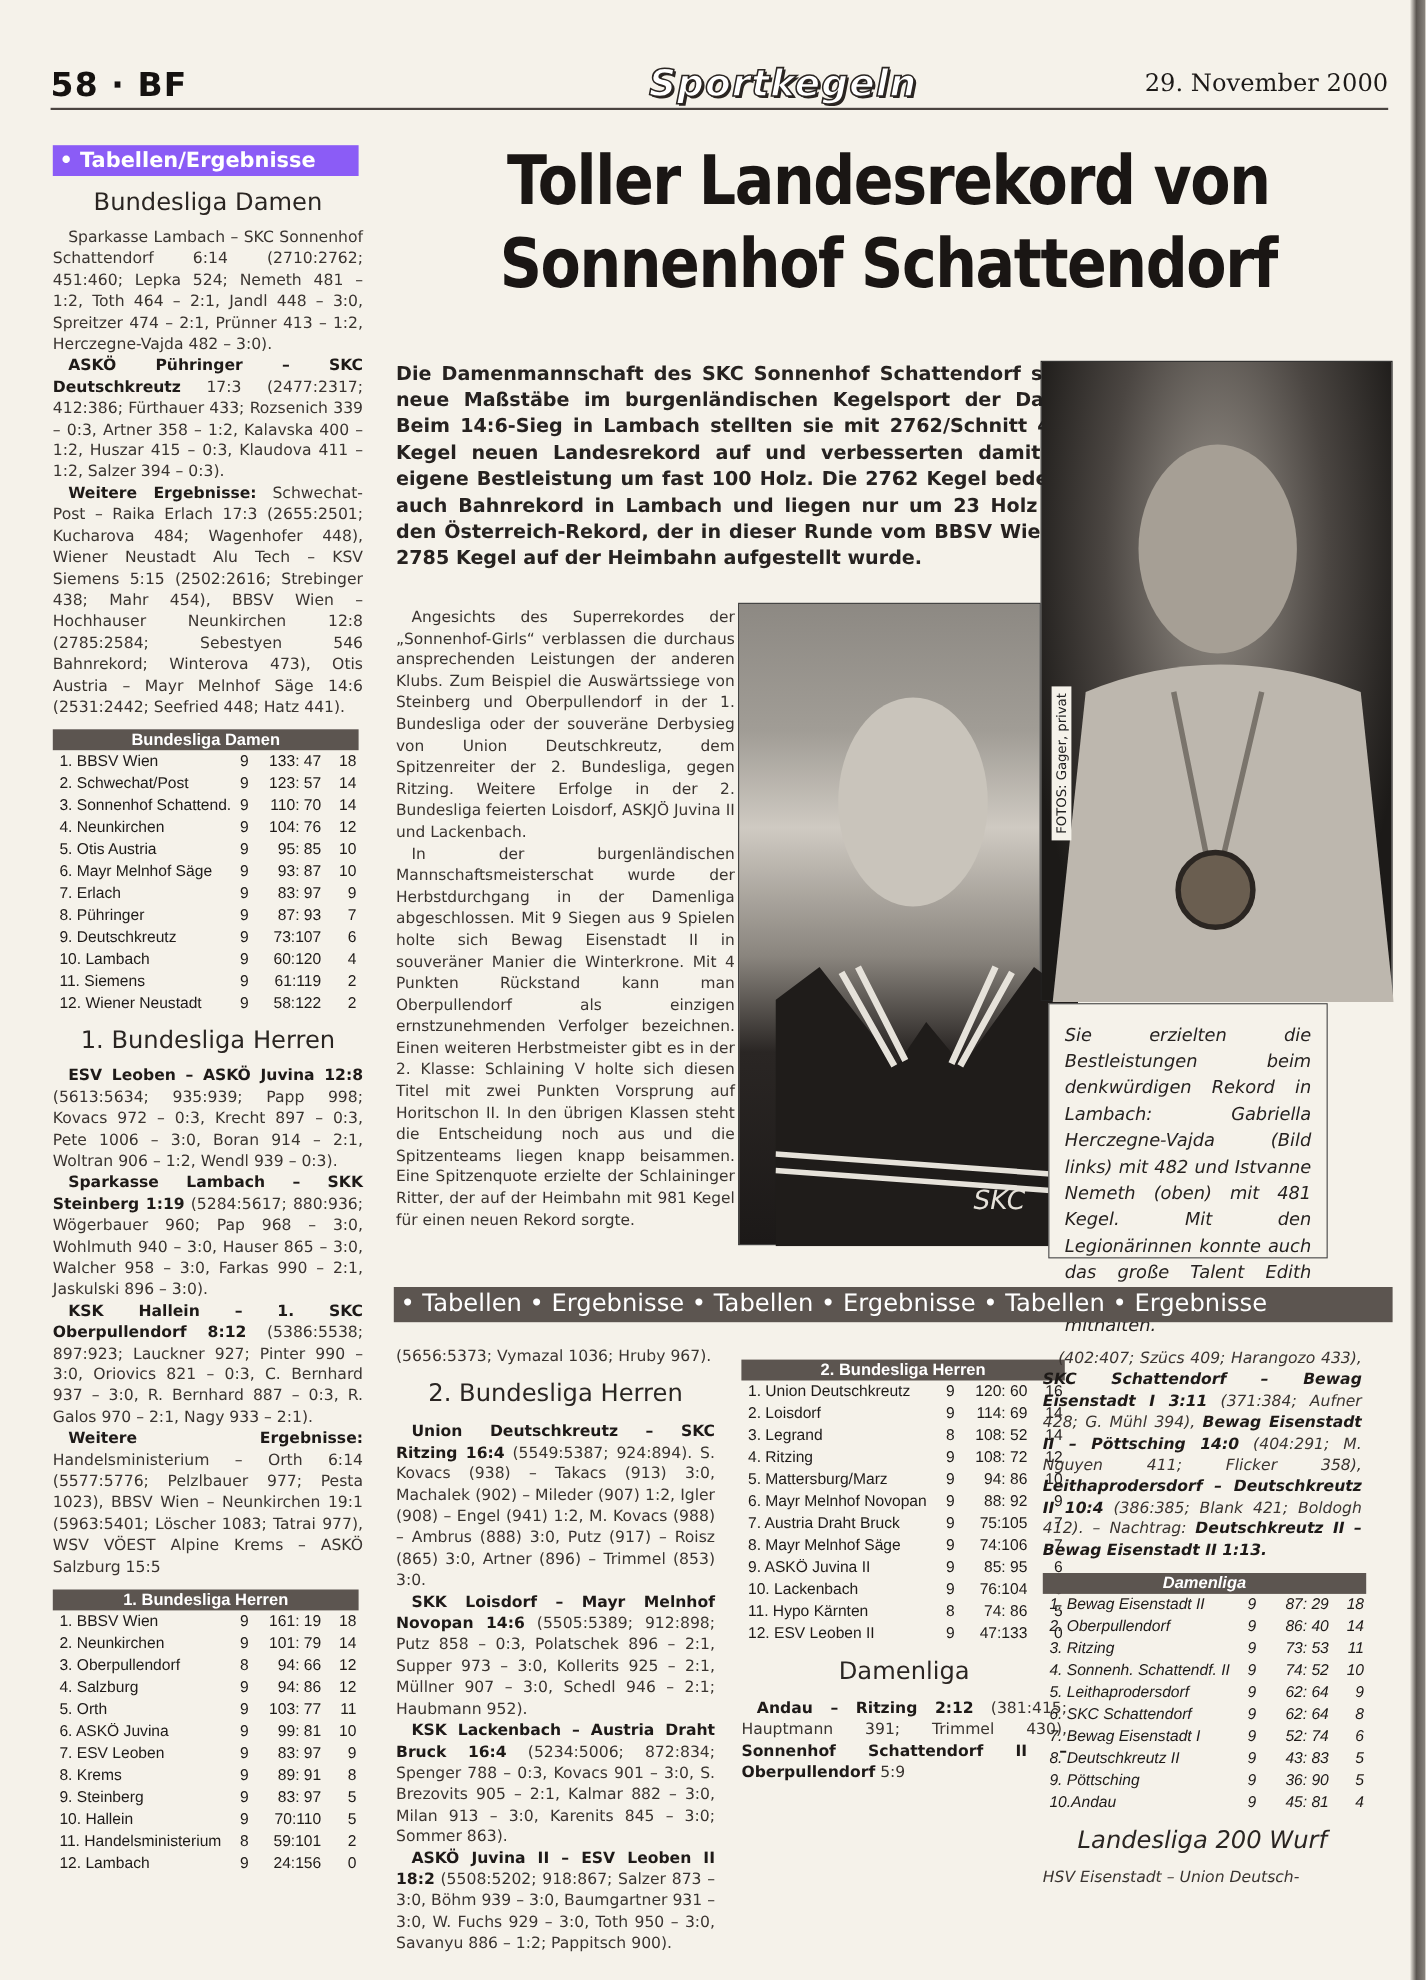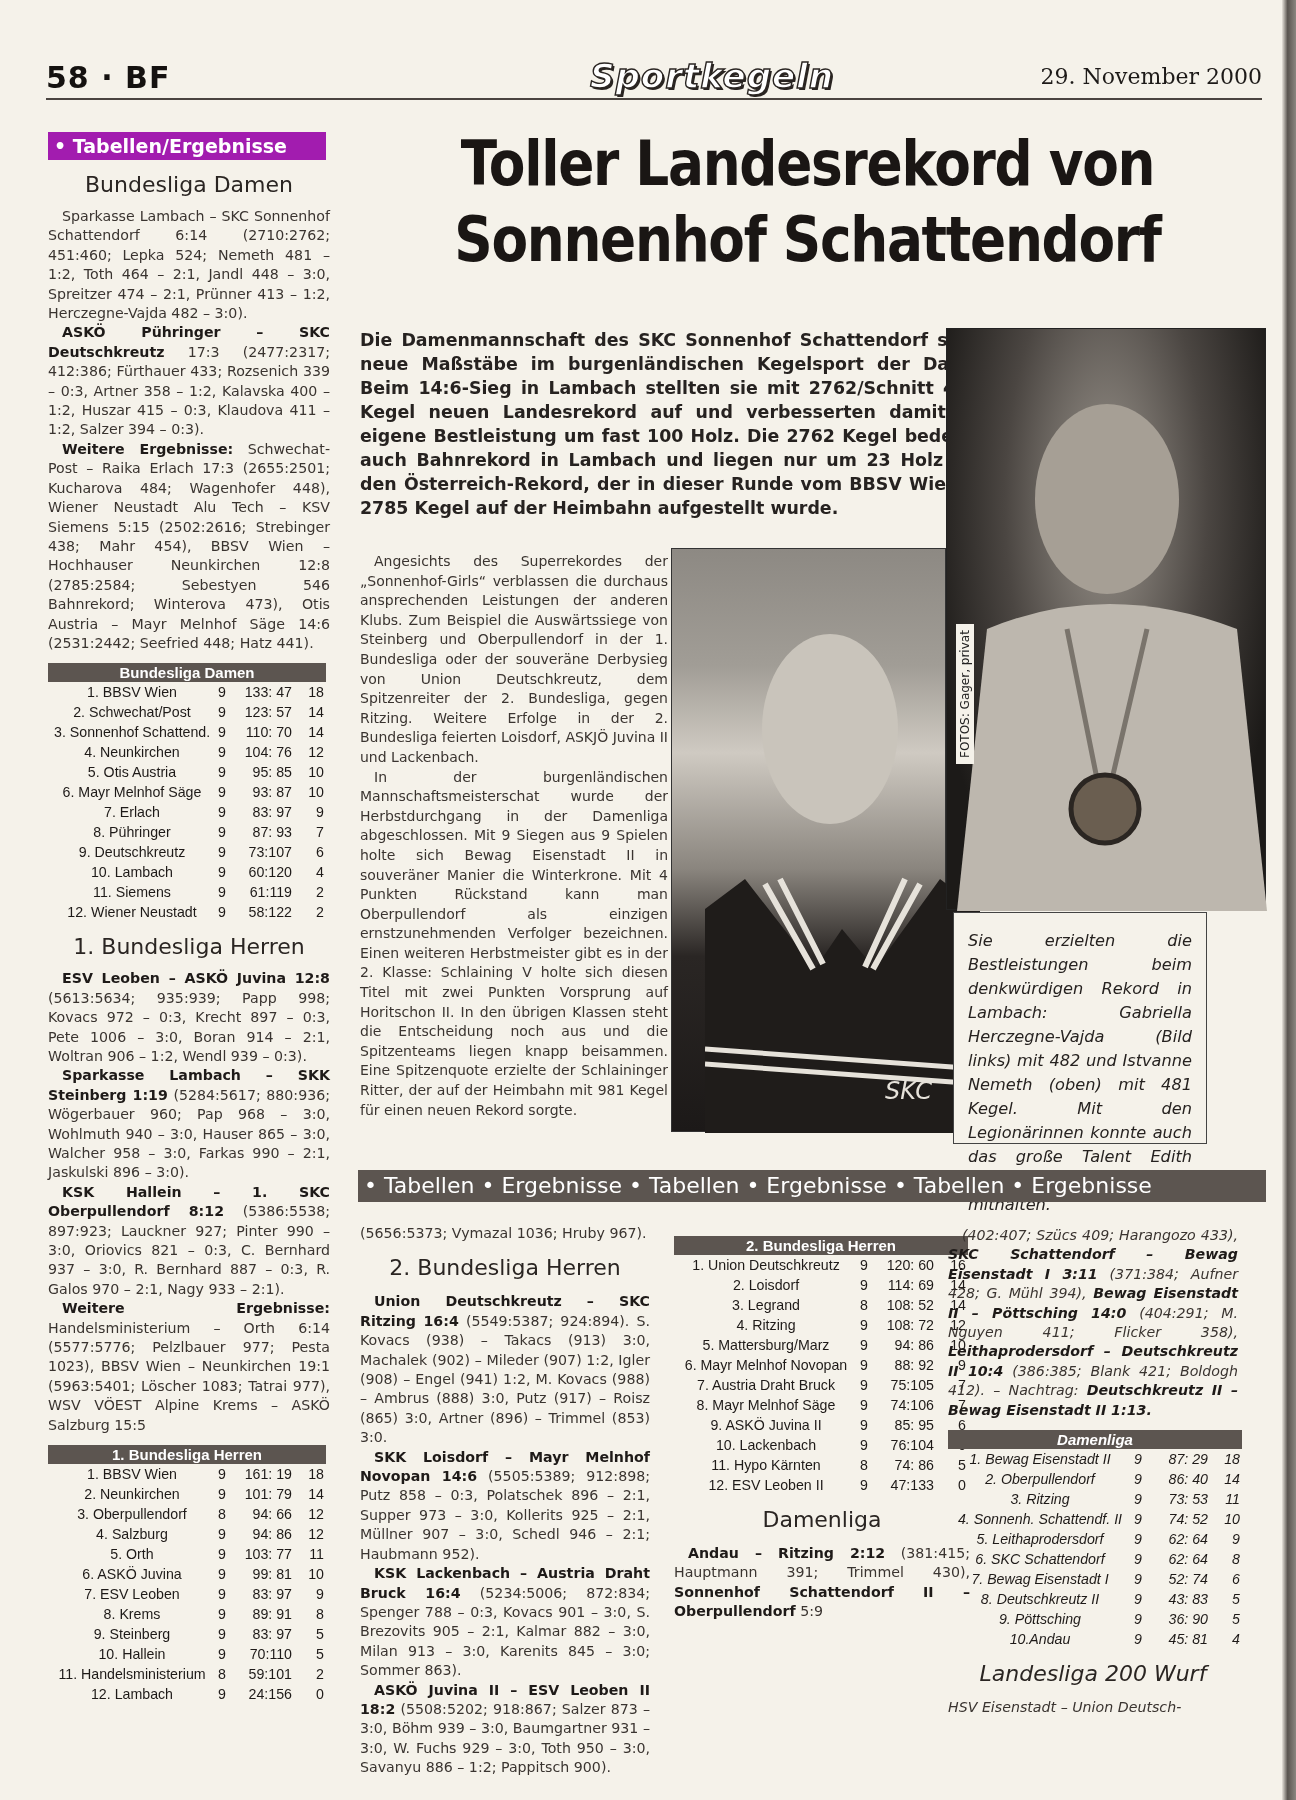--- a/index.html
+++ b/index.html
@@ -9,30 +9,30 @@
 
   
   .page-num { left: 46px; top: 60px; font-family: "DejaVu Sans", sans-serif; font-weight: 900; font-size: 30px; letter-spacing: 1px; color: #151210; }
   .section { left: 590px; top: 56px; font-family: "DejaVu Sans", sans-serif; font-style: italic; font-weight: bold; font-size: 34px; color: #fff; -webkit-text-stroke: 1.4px #2a2522; text-shadow: 2px 2px 0 #2a2522; letter-spacing: 1px; }
   .date { right: 34px; top: 64px; font-family: "DejaVu Serif", serif; font-size: 22px; color: #1d1a18; margin-left: 13px; }
   .hrule { left: 46px; top: 98px; width: 1216px; height: 2px; background: #4a4440; }
   .right-edge { left: 1282px; top: 0; width: 14px; height: 1800px; background: linear-gradient(to right, #e8e4dc, #5a5550 40%, #8b8680); }
 
   
   .left-col { left: 48px; top: 132px; width: 282px; }
-  .banner { background: #a21caf; color: #fff; font-weight: bold; font-size: 19px; padding: 3px 6px; display: inline-block; width: 278px; }
+  .banner { background: #8b5cf6; color: #fff; font-weight: bold; font-size: 19px; padding: 3px 6px; display: inline-block; width: 278px; }
   .subhead { font-size: 22px; text-align: center; margin: 12px 0 10px; color: #2a2522; }
   .body { font-size: 14.2px; line-height: 19.4px; text-align: justify; color: #3a3430; }
   .body p { text-indent: 14px; }
   .body b { color: #1e1a18; }
 
   .tbl { width: 278px; margin: 10px 0; font-family: "Liberation Sans", sans-serif; font-size: 14.2px; color: #1e1a18; }
   .tbl .th { background: #5c5550; color: #fff; font-weight: bold; text-align: center; font-size: 15px; padding: 1px 0; }
   .tbl .tr { display: flex; height: 20px; line-height: 20px; }
-  .tbl .c-name { flex: 1; padding-left: 6px; white-space: nowrap; overflow: hidden; text-align: center; }
+  .tbl .c-name { flex: 1; padding-left: 6px; white-space: nowrap; overflow: hidden; }
   .tbl .c-g { width: 16px; text-align: right; }
   .tbl .c-s { width: 70px; text-align: right; padding-right: 4px; }
   .tbl .c-p { width: 30px; text-align: right; padding-right: 2px; }
 
   
   .headline { left: 356px; top: 126px; width: 900px; font-family: "DejaVu Sans", sans-serif; font-weight: 900; font-size: 62px; line-height: 76px; color: #1a1614; text-align: center; letter-spacing: -1.5px; transform: scaleX(0.86); transform-origin: left top; width: 1050px; }
   .lead { left: 360px; top: 328px; width: 638px; font-weight: bold; font-size: 17.4px; line-height: 24px; text-align: justify; color: #262220; }
 
   .art-col { left: 360px; top: 552px; width: 308px; font-size: 14px; line-height: 19.6px; text-align: justify; color: #3a3430; }
   .art-col p { text-indent: 14px; }

